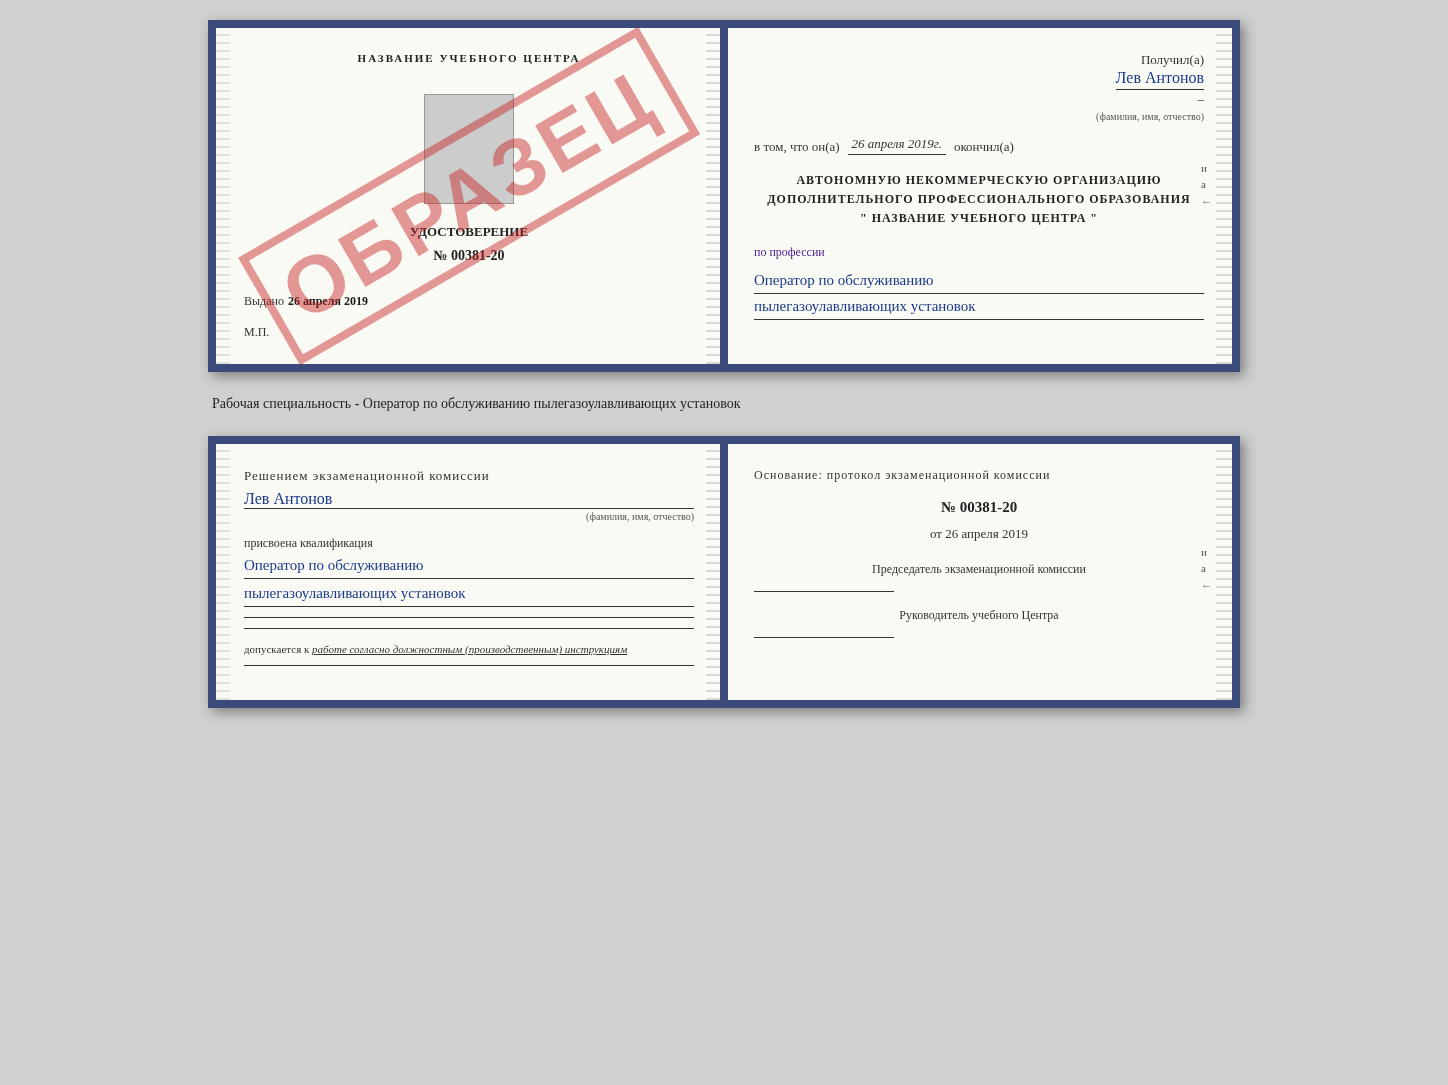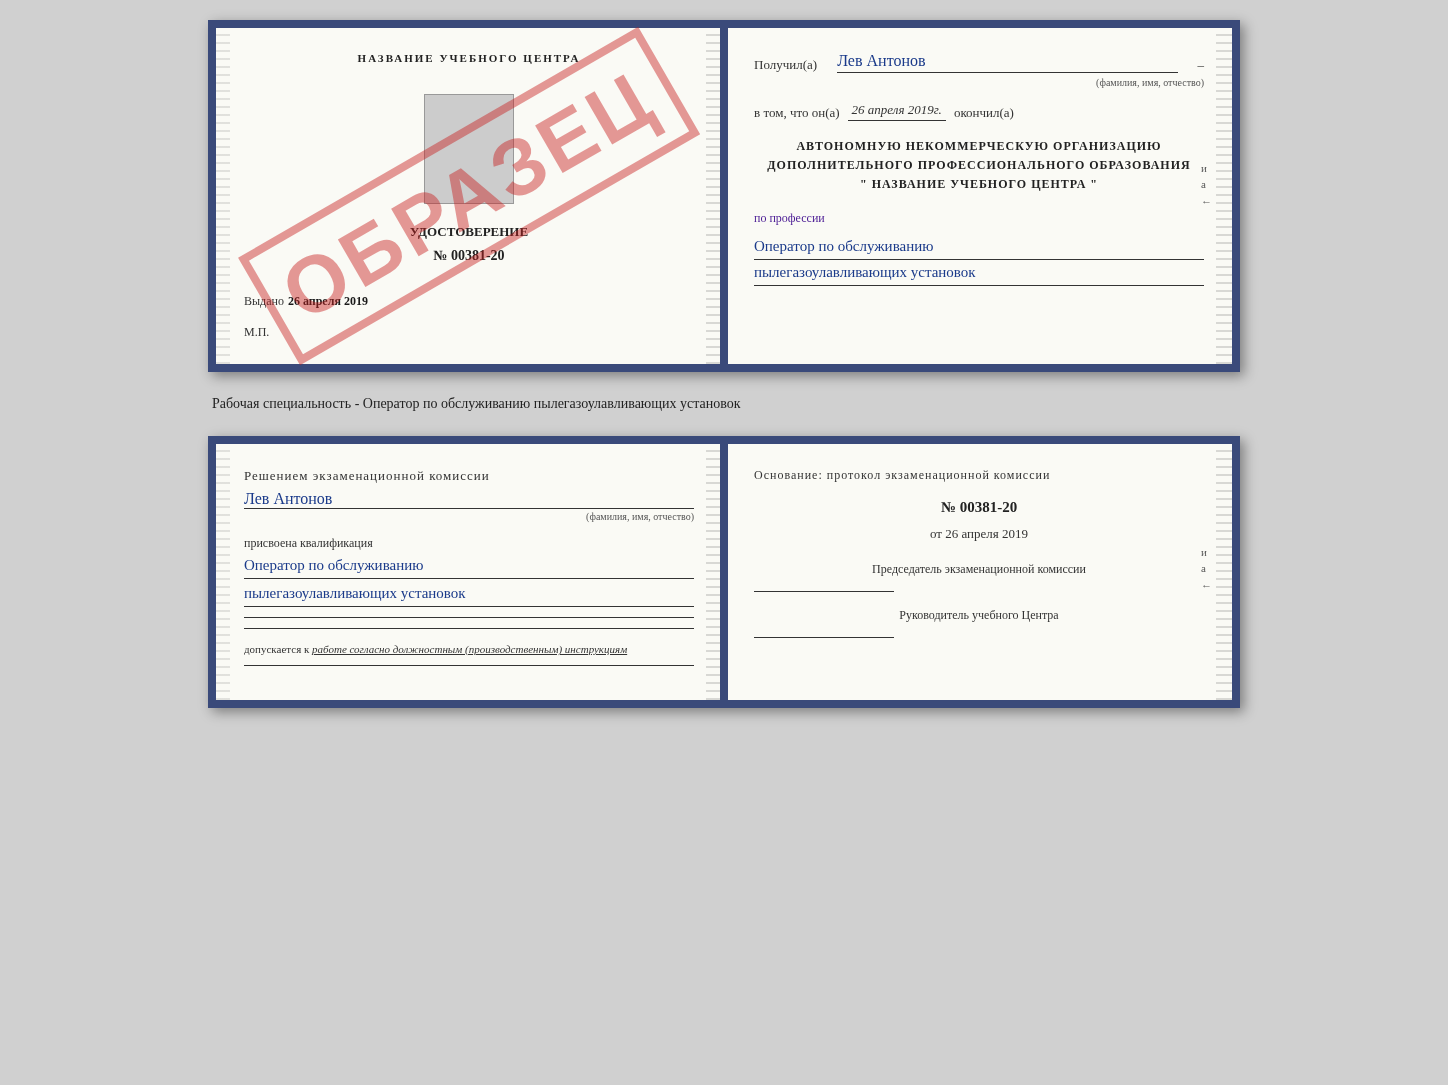--- a/index.html
+++ b/index.html
@@ -131,22 +131,23 @@
     .mp-line {
       font-size: 12px;
       margin-top: 16px;
       color: #333;
     }
 
     
     .recipient-line {
       display: flex;
       align-items: flex-end;
-      gap: 20px;
+      gap: 1px;
       margin-bottom: 4px;
+      flex-direction: column;
     }
 
     .recipient-label {
       font-size: 13px;
       color: #333;
       white-space: nowrap;
     }
 
     .recipient-name {
       font-family: 'Segoe Script', 'Brush Script MT', cursive;

